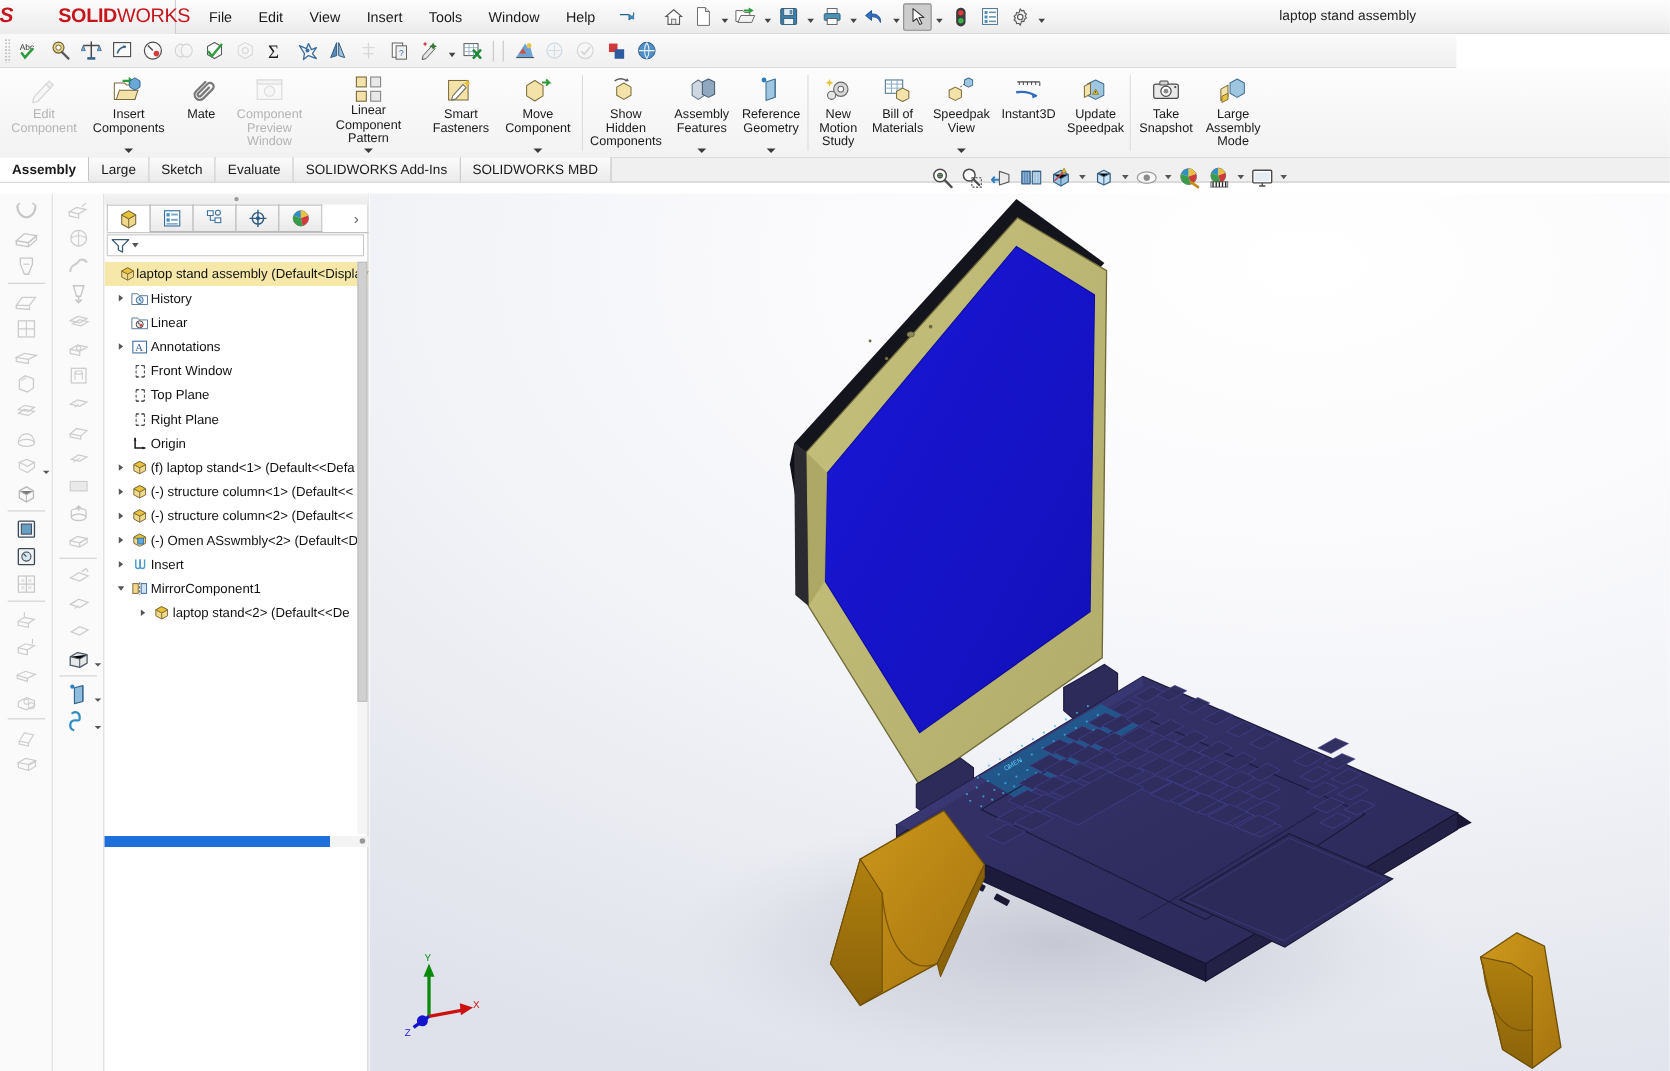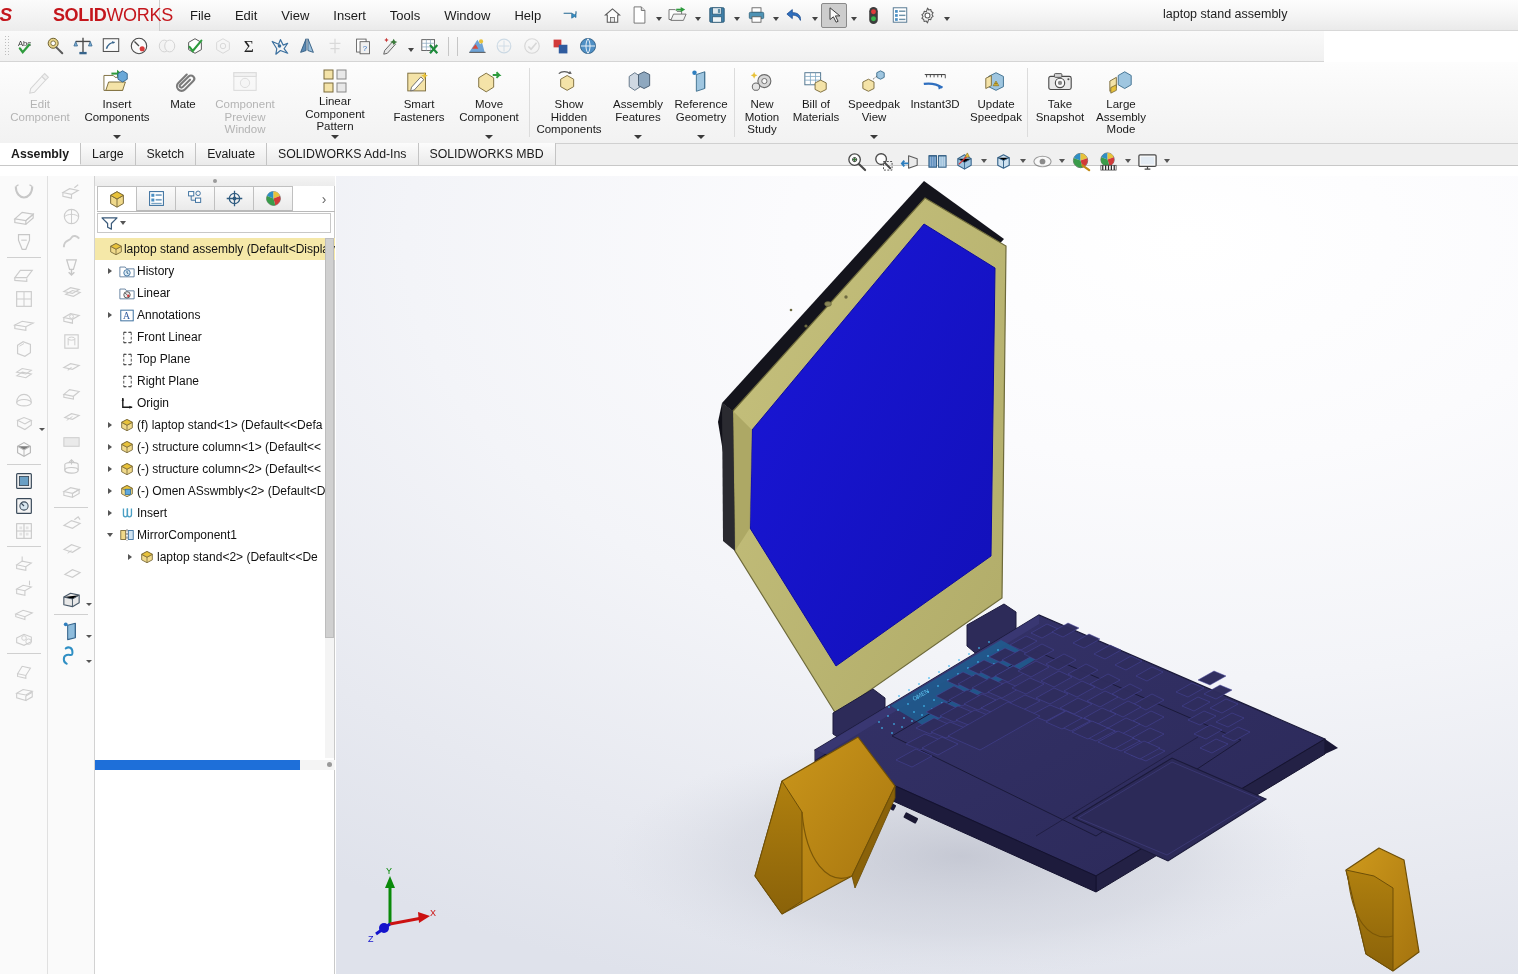--- a/index.html
+++ b/index.html
@@ -1058,21 +1058,21 @@
         <span class="t-txt">Annotations</span>
       </div>
 
       <div class="trow" style="padding-left:22px">
         <span class="t-ico">
           <svg width="15" height="15" viewBox="0 0 16 16">
               <path d="M4 2.5h8M4 13.5h8M4 2.5v11M12 2.5v11" fill="none" stroke="#4a4a4a" stroke-width="1" stroke-dasharray="3 1.7"></path>
               <path d="M4 2.5h2M10 2.5h2M4 13.5h2M10 13.5h2" stroke="#4a4a4a" stroke-width="1.2"></path>
             </svg>
         </span>
-        <span class="t-txt">Front Linear</span>
+        <span class="t-txt">Front Window</span>
       </div>
 
       <div class="trow" style="padding-left:22px">
         <span class="t-ico">
           <svg width="15" height="15" viewBox="0 0 16 16">
               <path d="M4 2.5h8M4 13.5h8M4 2.5v11M12 2.5v11" fill="none" stroke="#4a4a4a" stroke-width="1" stroke-dasharray="3 1.7"></path>
               <path d="M4 2.5h2M10 2.5h2M4 13.5h2M10 13.5h2" stroke="#4a4a4a" stroke-width="1.2"></path>
             </svg>
         </span>
         <span class="t-txt">Top Plane</span>

